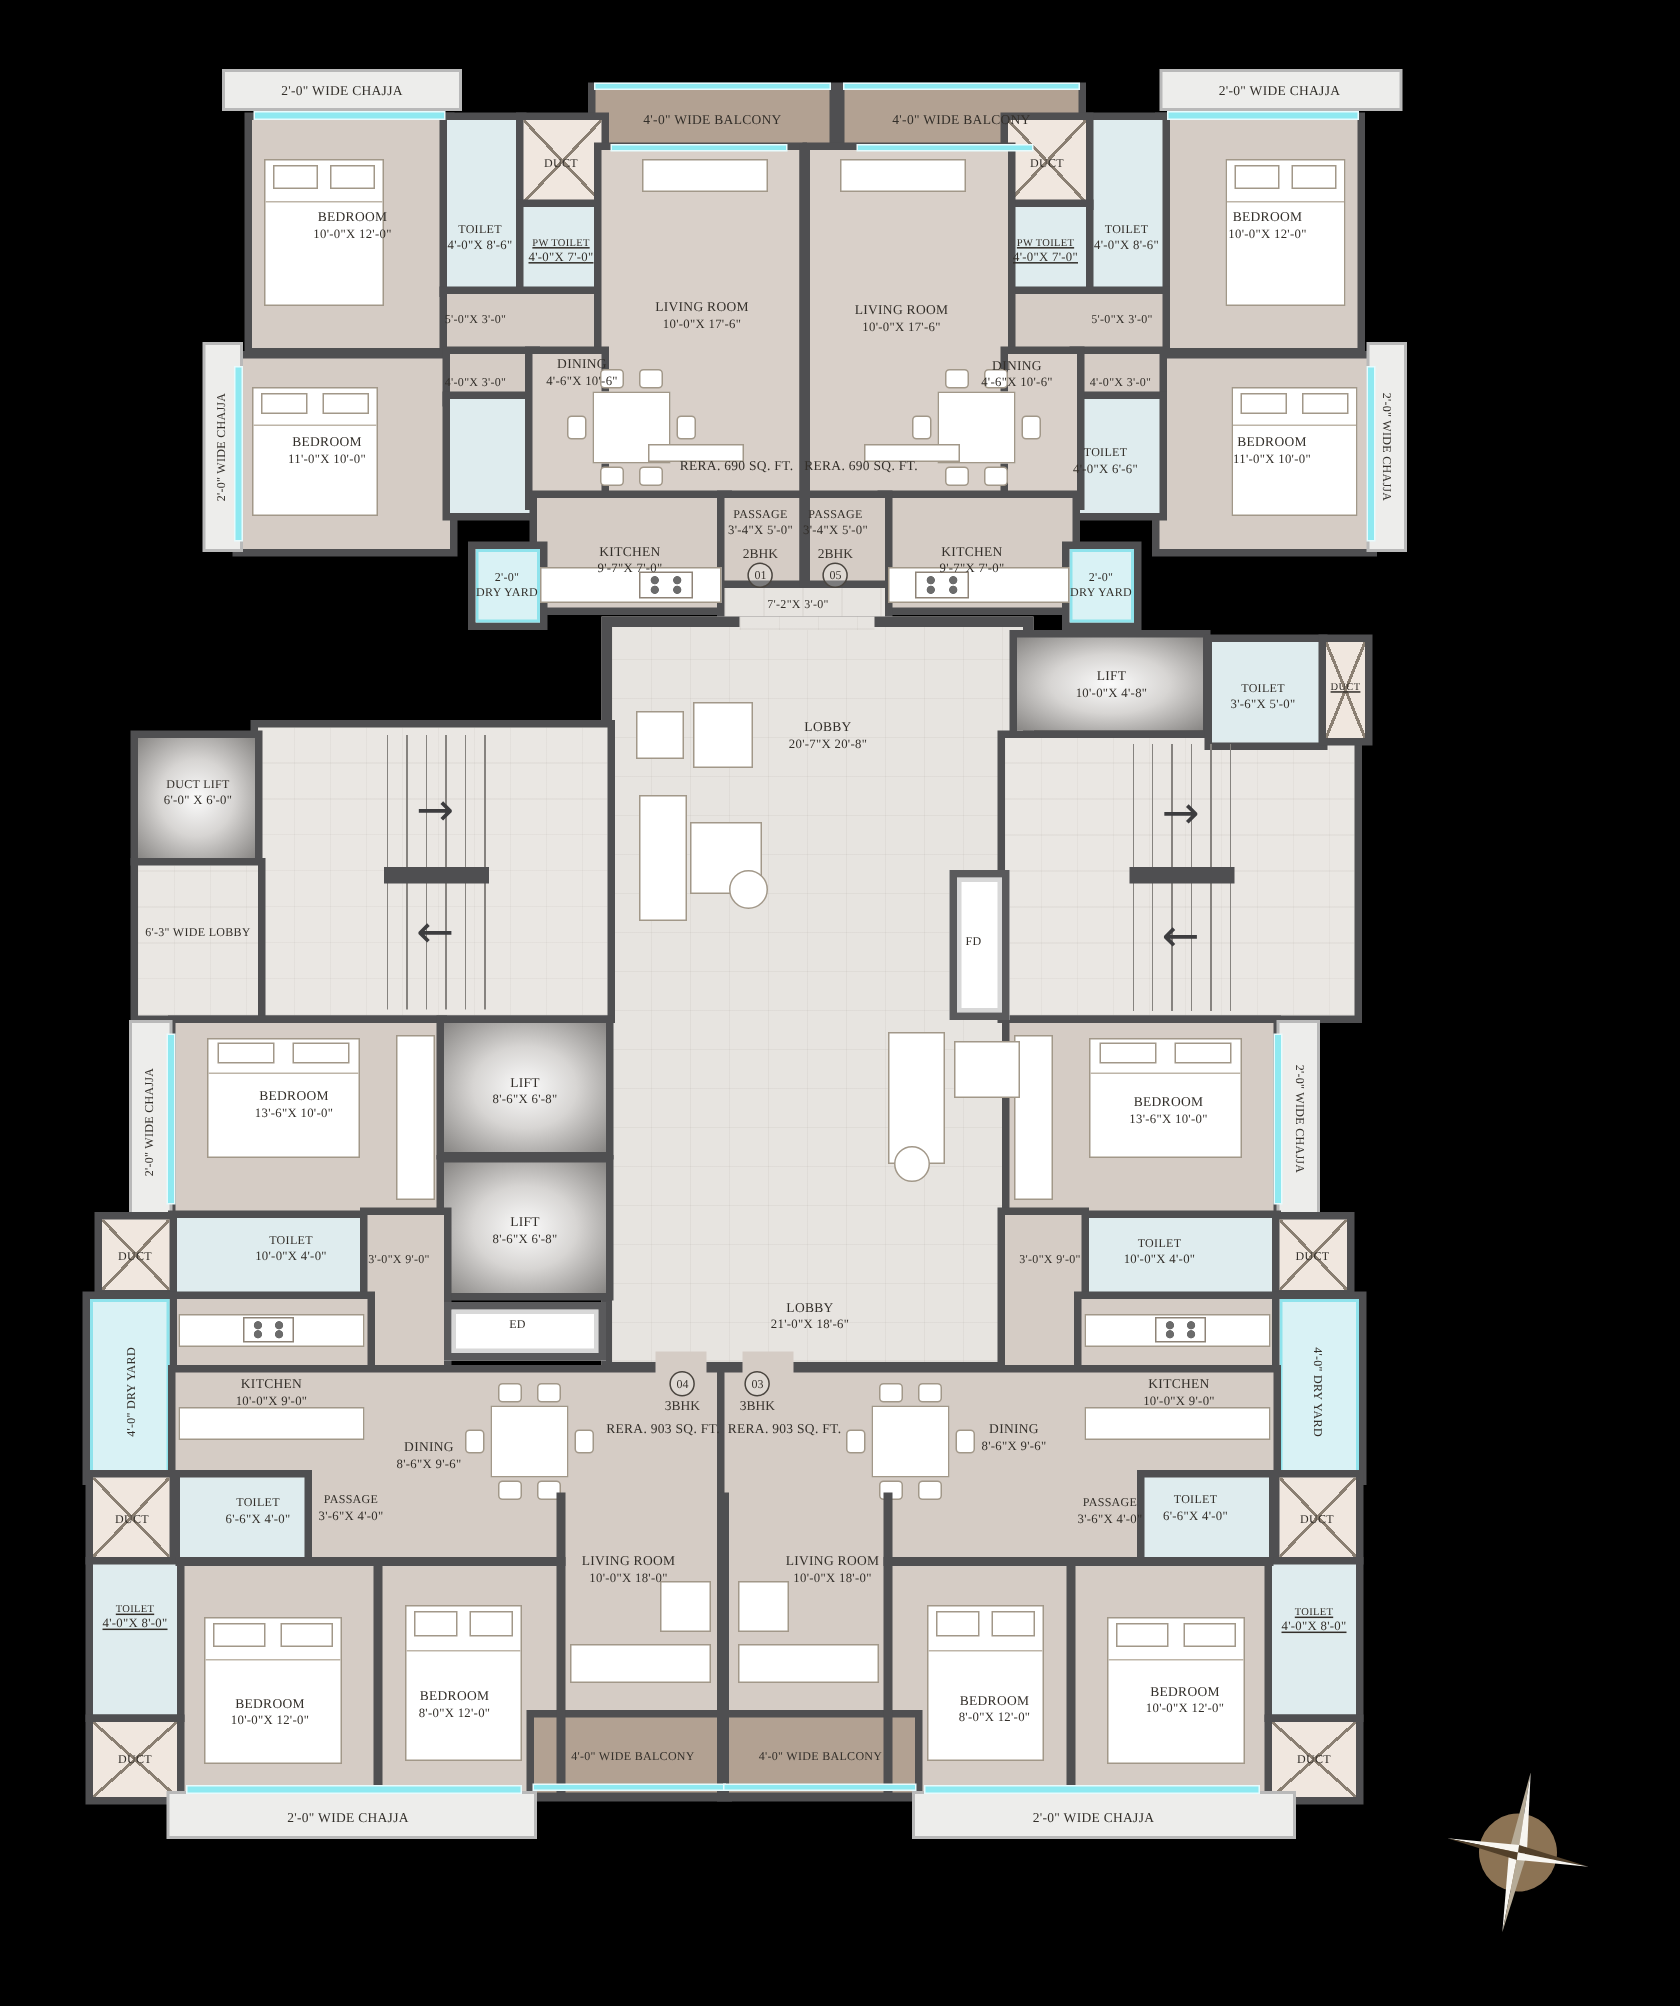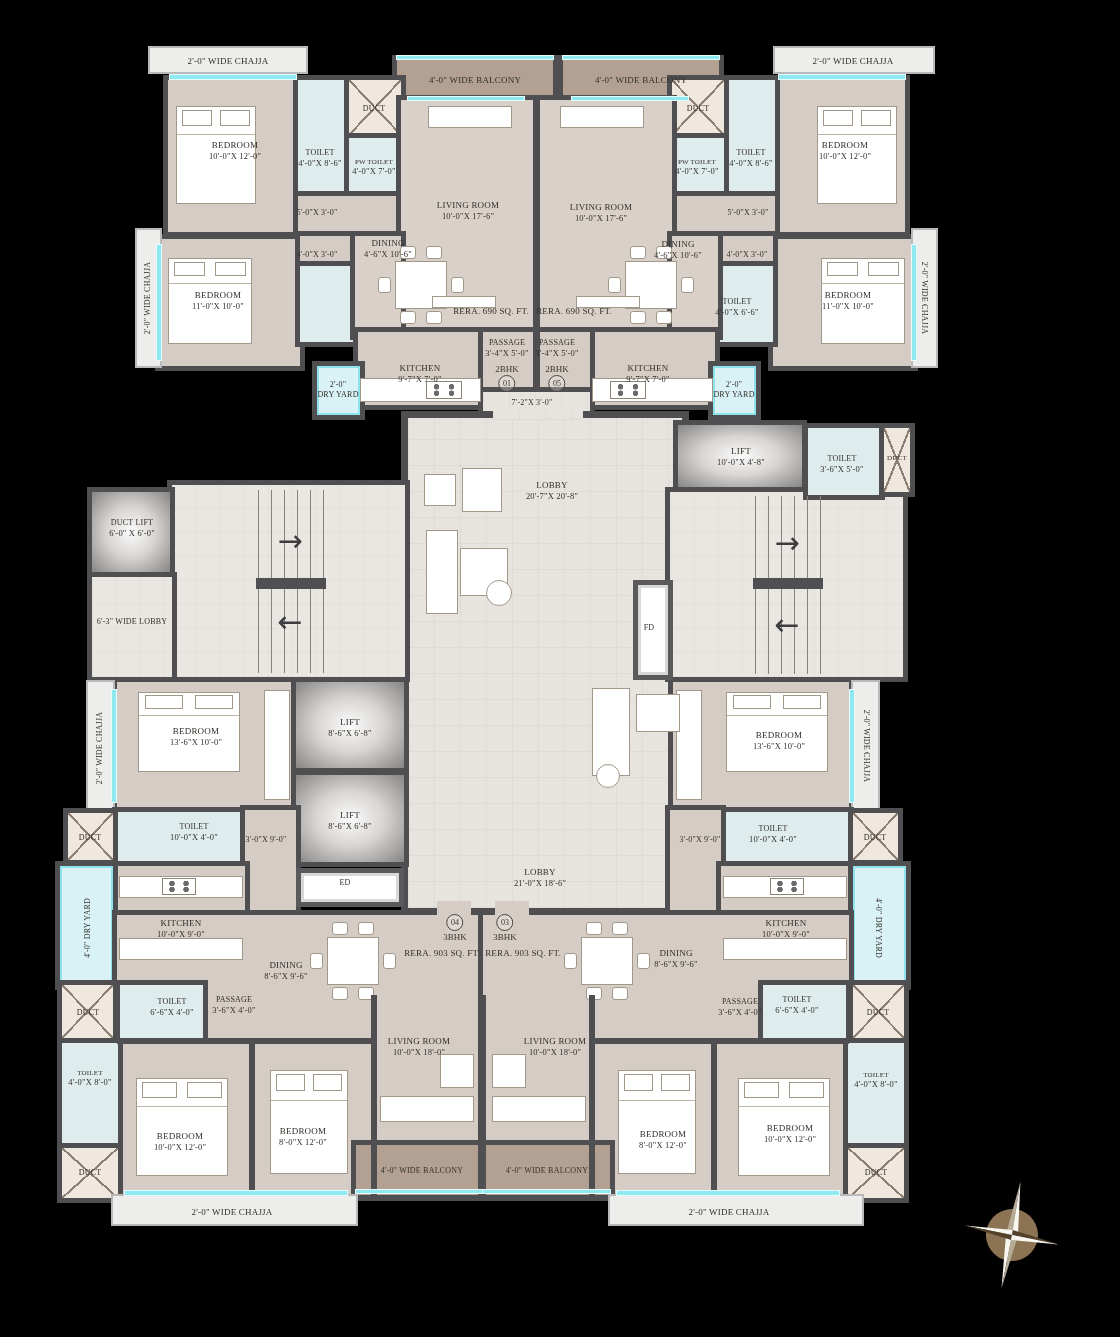--- a/index.html
+++ b/index.html
@@ -26,21 +26,21 @@
   .wall{position:absolute;background:#4f4f51;z-index:3;}
   .gap{position:absolute;z-index:4;}
   .frame{position:absolute;background:#fff;border:5px solid #5a5a5c;box-shadow:inset 0 0 0 3px #d8d8d8;z-index:4;}
   .win{position:absolute;background:#8fe9f1;box-shadow:0 0 0 1px #e8fbfd;z-index:4;}
   
   .lbl{position:absolute;transform:translate(-50%,-50%);text-align:center;color:#332f2a;
        font-size:9px;line-height:1.2;white-space:nowrap;z-index:6;letter-spacing:.2px;}
   .lbl span{display:block;}
   .lbl .d{font-size:8.5px;}
   .sm{font-size:8px;}
-  .xs{font-size:7px;}
+  .xs{font-size:7px;text-decoration:underline;}
   .vl{transform:translate(-50%,-50%) rotate(-90deg);}
   .vr{transform:translate(-50%,-50%) rotate(90deg);}
   .badge{position:absolute;transform:translate(-50%,-50%);display:flex;flex-direction:column;
          align-items:center;gap:1px;font-size:9px;color:#3a352f;z-index:6;}
   .badge .num{width:15px;height:15px;border:1px solid #4a453f;border-radius:50%;display:flex;
          align-items:center;justify-content:center;font-size:8px;background:rgba(255,255,255,.25);}
   
   .treads{position:absolute;z-index:2;background-image:
       repeating-linear-gradient(90deg,#86837f 0 1px,transparent 1px 13px);}
   .arr{position:absolute;transform:translate(-50%,-50%);font-family:"DejaVu Sans",sans-serif;

